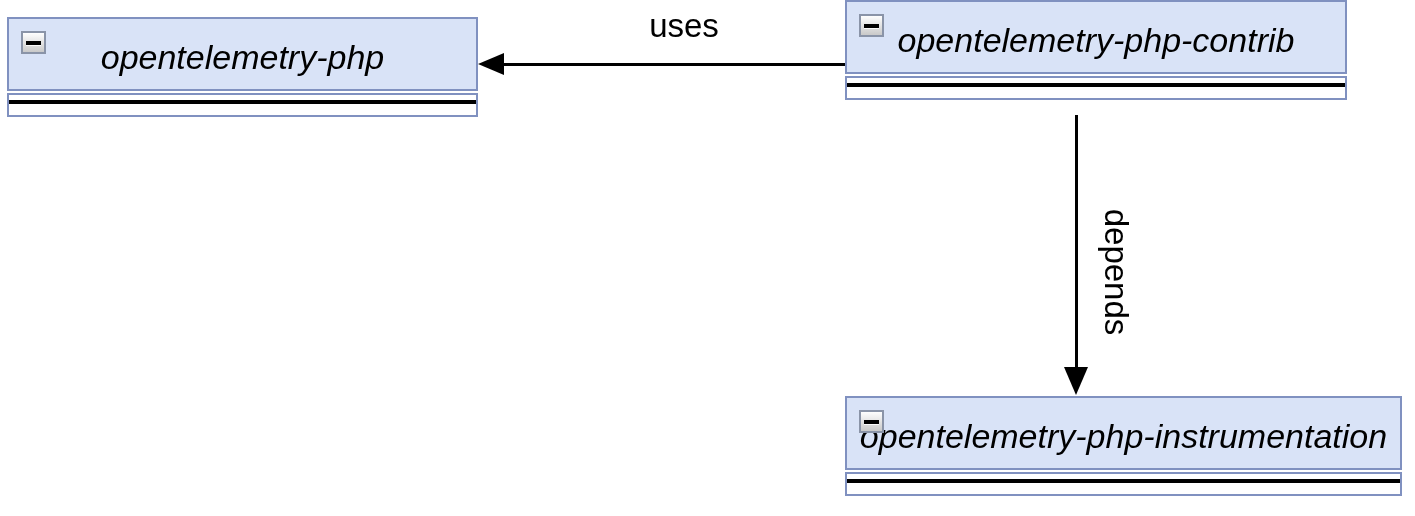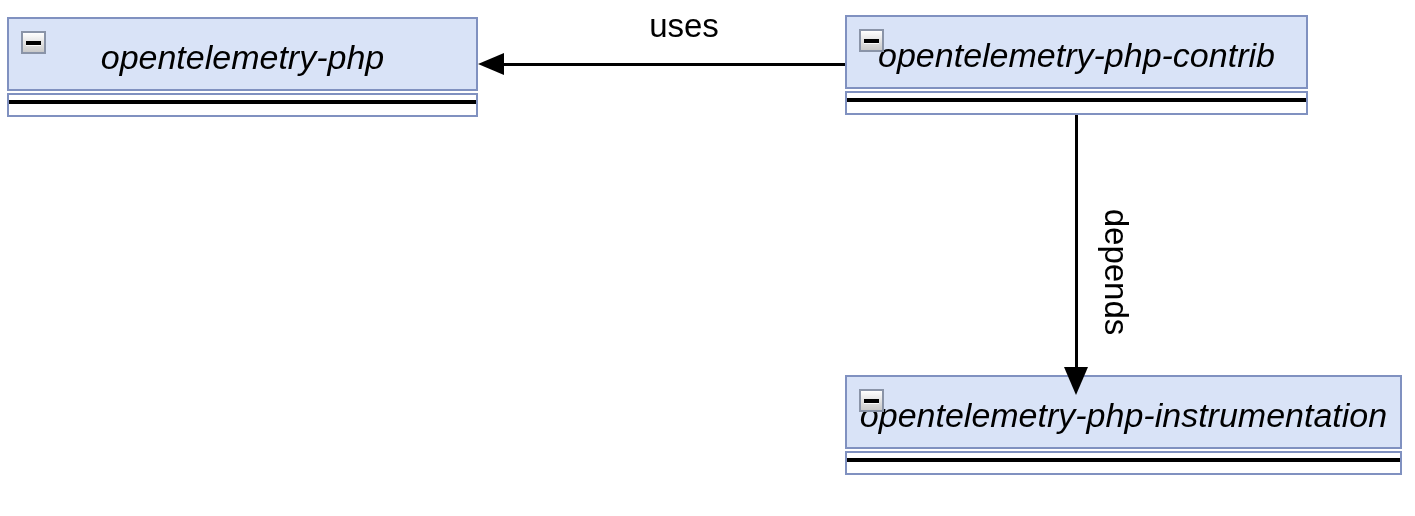--- a/index.html
+++ b/index.html
@@ -113,33 +113,33 @@
       <button class="collapse-btn">
         <span class="minus-bar"></span>
       </button>
       <span class="node-label">opentelemetry-php</span>
     </div>
     <div class="node-footer">
       <div class="divider"></div>
     </div>
   </div>
 
-  <div class="node" style="left:845px; top:15px; width:463px;">
+  <div class="node" style="left:845px; top:0; width:502px;">
     <div class="node-title">
       <button class="collapse-btn">
         <span class="minus-bar"></span>
       </button>
       <span class="node-label">opentelemetry-php-contrib</span>
     </div>
     <div class="node-footer">
       <div class="divider"></div>
     </div>
   </div>
 
-  <div class="node" style="left:845px; top:375px; width:557px;">
+  <div class="node" style="left:845px; top:396px; width:557px;">
     <div class="node-title">
       <button class="collapse-btn">
         <span class="minus-bar"></span>
       </button>
       <span class="node-label">opentelemetry-php-instrumentation</span>
     </div>
     <div class="node-footer">
       <div class="divider"></div>
     </div>
   </div>

